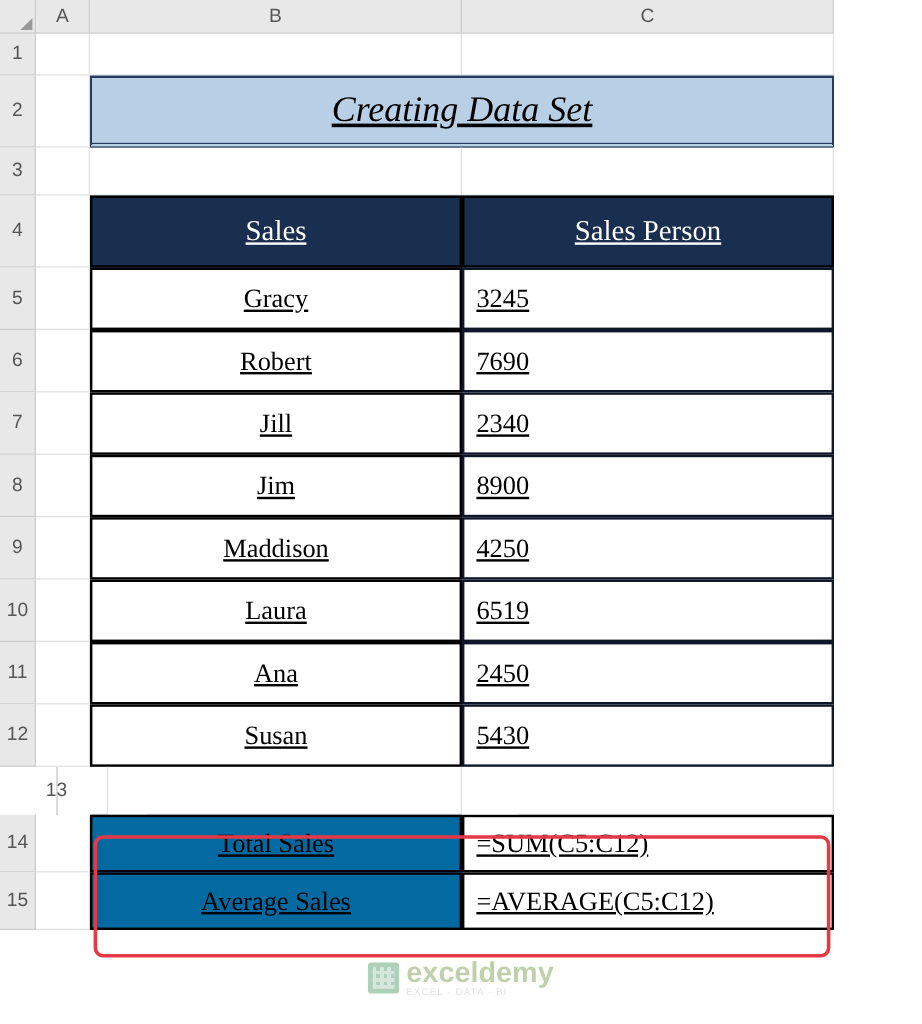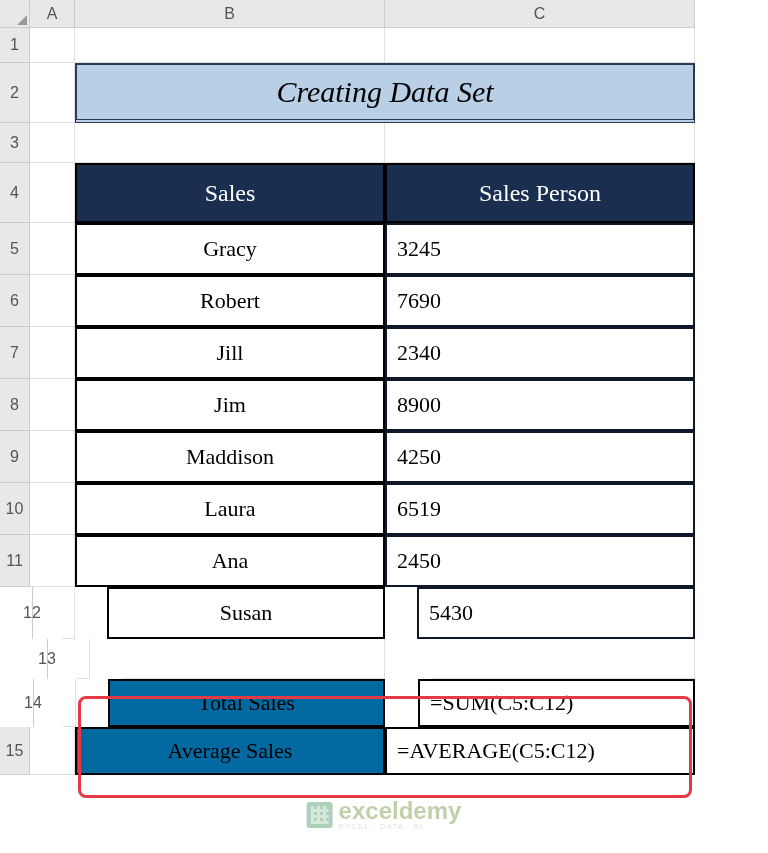--- a/index.html
+++ b/index.html
@@ -58,35 +58,36 @@
       display: flex;
       align-items: center;
       justify-content: center;
     }
     .cell {
       border-right: 1px solid #e0e0e0;
       border-bottom: 1px solid #e0e0e0;
       display: flex;
       align-items: center;
       padding: 0 6px;
+      text-decoration: underline;
     }
     .r1 { height: 35px; }
     .r2 { height: 60px; }
     .r3 { height: 40px; }
     .r4 { height: 60px; }
     .r5 { height: 52px; }
     .r6 { height: 52px; }
     .r7 { height: 52px; }
     .r8 { height: 52px; }
     .r9 { height: 52px; }
     .r10 { height: 52px; }
     .r11 { height: 52px; }
-    .r12 { height: 52px; margin-left: 32px; }
+    .r12 { height: 52px; }
     .r13 { height: 40px; margin-left: 47px; }
-    .r14 { height: 48px; margin-left: 33px; }
+    .r14 { height: 48px; }
     .r15 { height: 48px; }
 
     .title-cell {
       grid-column: 3 / 5;
       background: #b8cfe6;
       border: 2px solid #2a3a5a;
       border-bottom: 4px double #2a3a5a;
       font-size: 30px;
       justify-content: center;
       font-family: 'Comic Sans MS', cursive;

